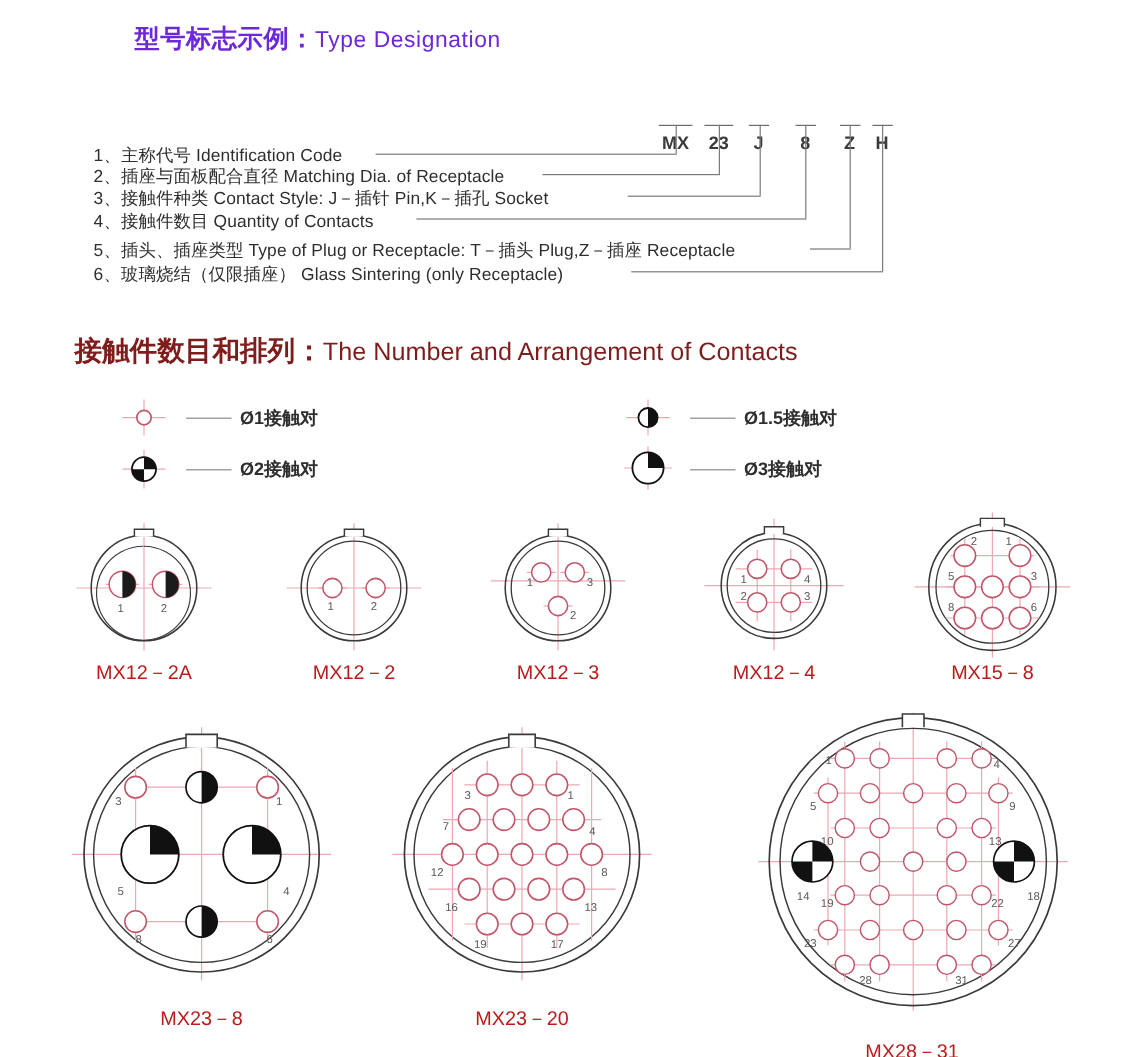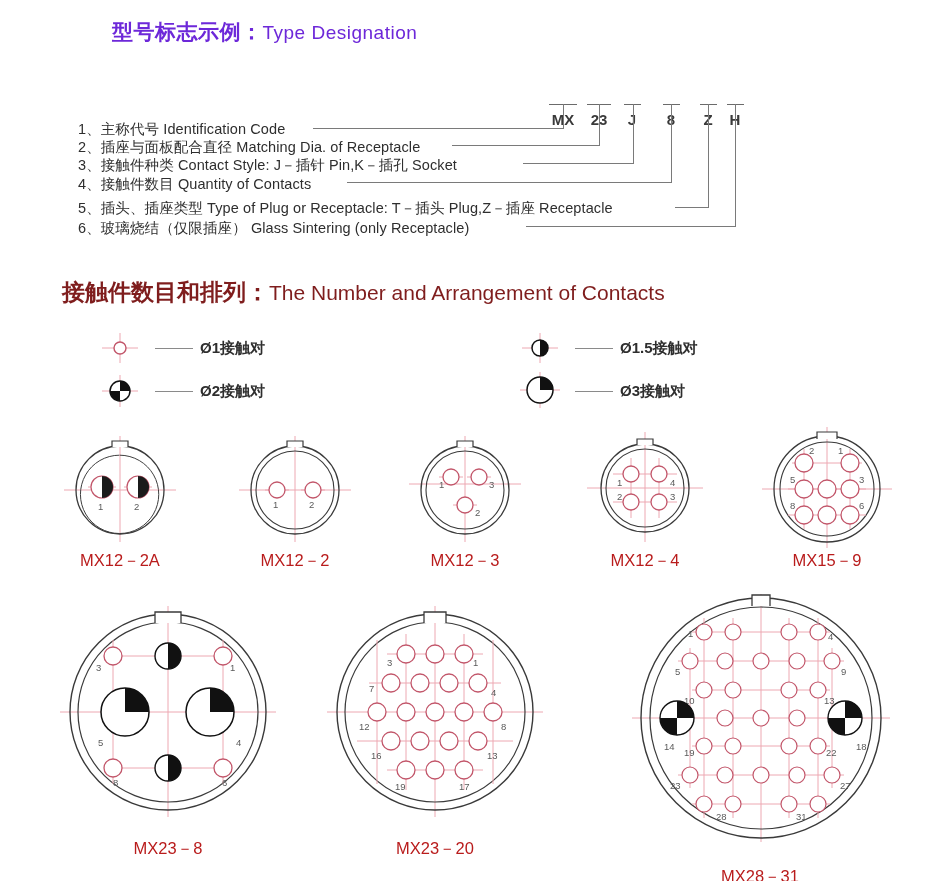--- a/index.html
+++ b/index.html
@@ -240,21 +240,21 @@
     <circle cx="67" cy="64" r="9" fill="#ffffff" stroke="#c2566a" stroke-width="1.3"></circle>
     <circle cx="90" cy="64" r="9" fill="#ffffff" stroke="#c2566a" stroke-width="1.3"></circle>
     <text class="pin-num" x="99" y="58">3</text>
     <circle cx="44" cy="90" r="9" fill="#ffffff" stroke="#c2566a" stroke-width="1.3"></circle>
     <text class="pin-num" x="30" y="84">8</text>
     <circle cx="67" cy="90" r="9" fill="#ffffff" stroke="#c2566a" stroke-width="1.3"></circle>
     <circle cx="90" cy="90" r="9" fill="#ffffff" stroke="#c2566a" stroke-width="1.3"></circle>
     <text class="pin-num" x="99" y="84">6</text>
   </svg>
 </div>
-<div class="abs conn-caption" style="left:763px;top:550px;width:128px;">MX15－9</div>
+<div class="abs conn-caption" style="left:763px;top:550px;width:128px;">MX15－8</div>
 
 <div class="abs" style="left:58px;top:604px;">
   <svg width="220" height="215" viewBox="0 0 220 215">
     <line x1="2" y1="108" x2="218" y2="108" stroke="#eda8b2" stroke-width="1"></line>
     <line x1="110" y1="2" x2="110" y2="213" stroke="#eda8b2" stroke-width="1"></line>
     <circle cx="110" cy="108" r="98" fill="none" stroke="#3a3a3a" stroke-width="1.4"></circle>
     <circle cx="110" cy="108" r="90" fill="none" stroke="#3a3a3a" stroke-width="1.2"></circle>
     <path d="M97 19 L97 8 L123 8 L123 19" fill="#ffffff" stroke="#3a3a3a" stroke-width="1.3"></path>
     <line x1="46" y1="52" x2="174" y2="52" stroke="#eda8b2" stroke-width="1"></line>
     <line x1="46" y1="164" x2="174" y2="164" stroke="#eda8b2" stroke-width="1"></line>

